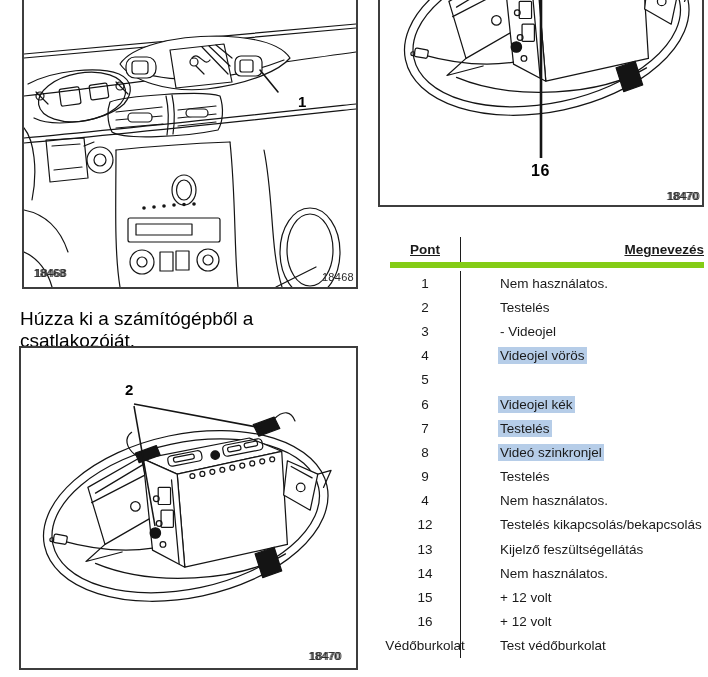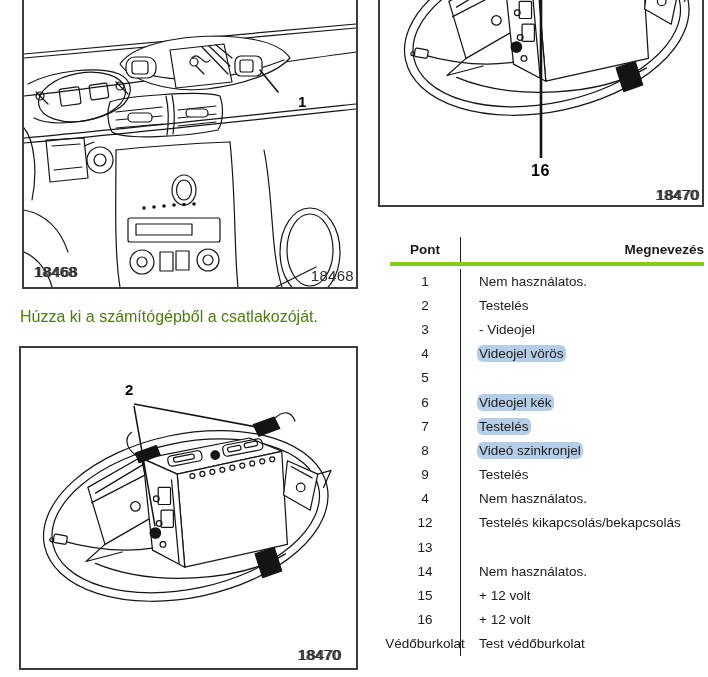--- a/index.html
+++ b/index.html
@@ -12,36 +12,36 @@
   }
   .fig{position:absolute;background:#fff;}
   .fig svg{position:absolute;left:0;top:0;}
   .frame-open{border-left:2px solid #3d3d3d;border-right:2px solid #3d3d3d;border-bottom:2px solid #3d3d3d;}
   .frame-full{border:2px solid #3d3d3d;}
   .callout{
     position:absolute;font-weight:bold;font-size:15px;color:#000;
     line-height:1;letter-spacing:.5px;
   }
   .fignum{
-    position:absolute;font-size:15px;color:#2a2a2a;line-height:1;
+    position:absolute;font-size:11px;color:#2a2a2a;line-height:1;
     letter-spacing:.3px;
   }
   .fignum.dbl{text-shadow:1.2px .4px 0 #444,-.8px 0 0 #777;}
   .instruction{
     position:absolute;left:20px;top:308px;width:350px;margin:0;
-    font-size:16px;color:#4d7c0f;
+    font-size:19px;color:#000000;
   }
   
   .pin-table{position:absolute;left:390px;top:237px;width:314px;font-size:13.5px;}
   .pt-row{display:flex;align-items:center;height:24.2px;}
-  .pt-head{height:25px;border-bottom:4px solid #84cc16;font-weight:bold;}
+  .pt-head{height:25px;border-bottom:6px solid #84cc16;font-weight:bold;text-decoration:underline;}
   .pt-point{width:70px;flex:0 0 70px;text-align:center;border-right:1.5px solid #1c1c1c;align-self:stretch;display:flex;align-items:center;justify-content:center;}
   .pt-desig{flex:1;padding-left:16px;white-space:nowrap;}
-  .pt-desig .txt{display:inline;padding:1px 2px;}
-  .pt-desig .txt.hl{background:var(--hl);border-radius:6px;}
+  .pt-desig .txt{display:inline;padding:1px 2px;margin-left:21px;}
+  .pt-desig .txt.hl{background:var(--hl);}
   .pt-body .pt-row:first-child{margin-top:3px;}
 </style>
 </head>
 <body style="--hl: #b6cde8;">
 
 <svg width="0" height="0" style="position:absolute" aria-hidden="true">
   <defs>
     <g id="module-art" stroke="#141414" stroke-width="1.3" fill="none" stroke-linejoin="round" stroke-linecap="round">
 
       <ellipse cx="165" cy="122" rx="152" ry="86" transform="rotate(-12 165 122)"></ellipse>
@@ -273,20 +273,21 @@
     <div class="pt-desig"><span class="txt">Nem használatos.</span></div>
   </div>
 
   <div class="pt-row">
     <div class="pt-point">12</div>
     <div class="pt-desig"><span class="txt">Testelés kikapcsolás/bekapcsolás</span></div>
   </div>
 
   <div class="pt-row">
     <div class="pt-point">13</div>
+    <div class="pt-desig"><span class="txt">Kijelző feszültségellátás</span></div>
   </div>
 
   <div class="pt-row">
     <div class="pt-point">14</div>
     <div class="pt-desig"><span class="txt">Nem használatos.</span></div>
   </div>
 
   <div class="pt-row">
     <div class="pt-point">15</div>
     <div class="pt-desig"><span class="txt">+ 12 volt</span></div>

